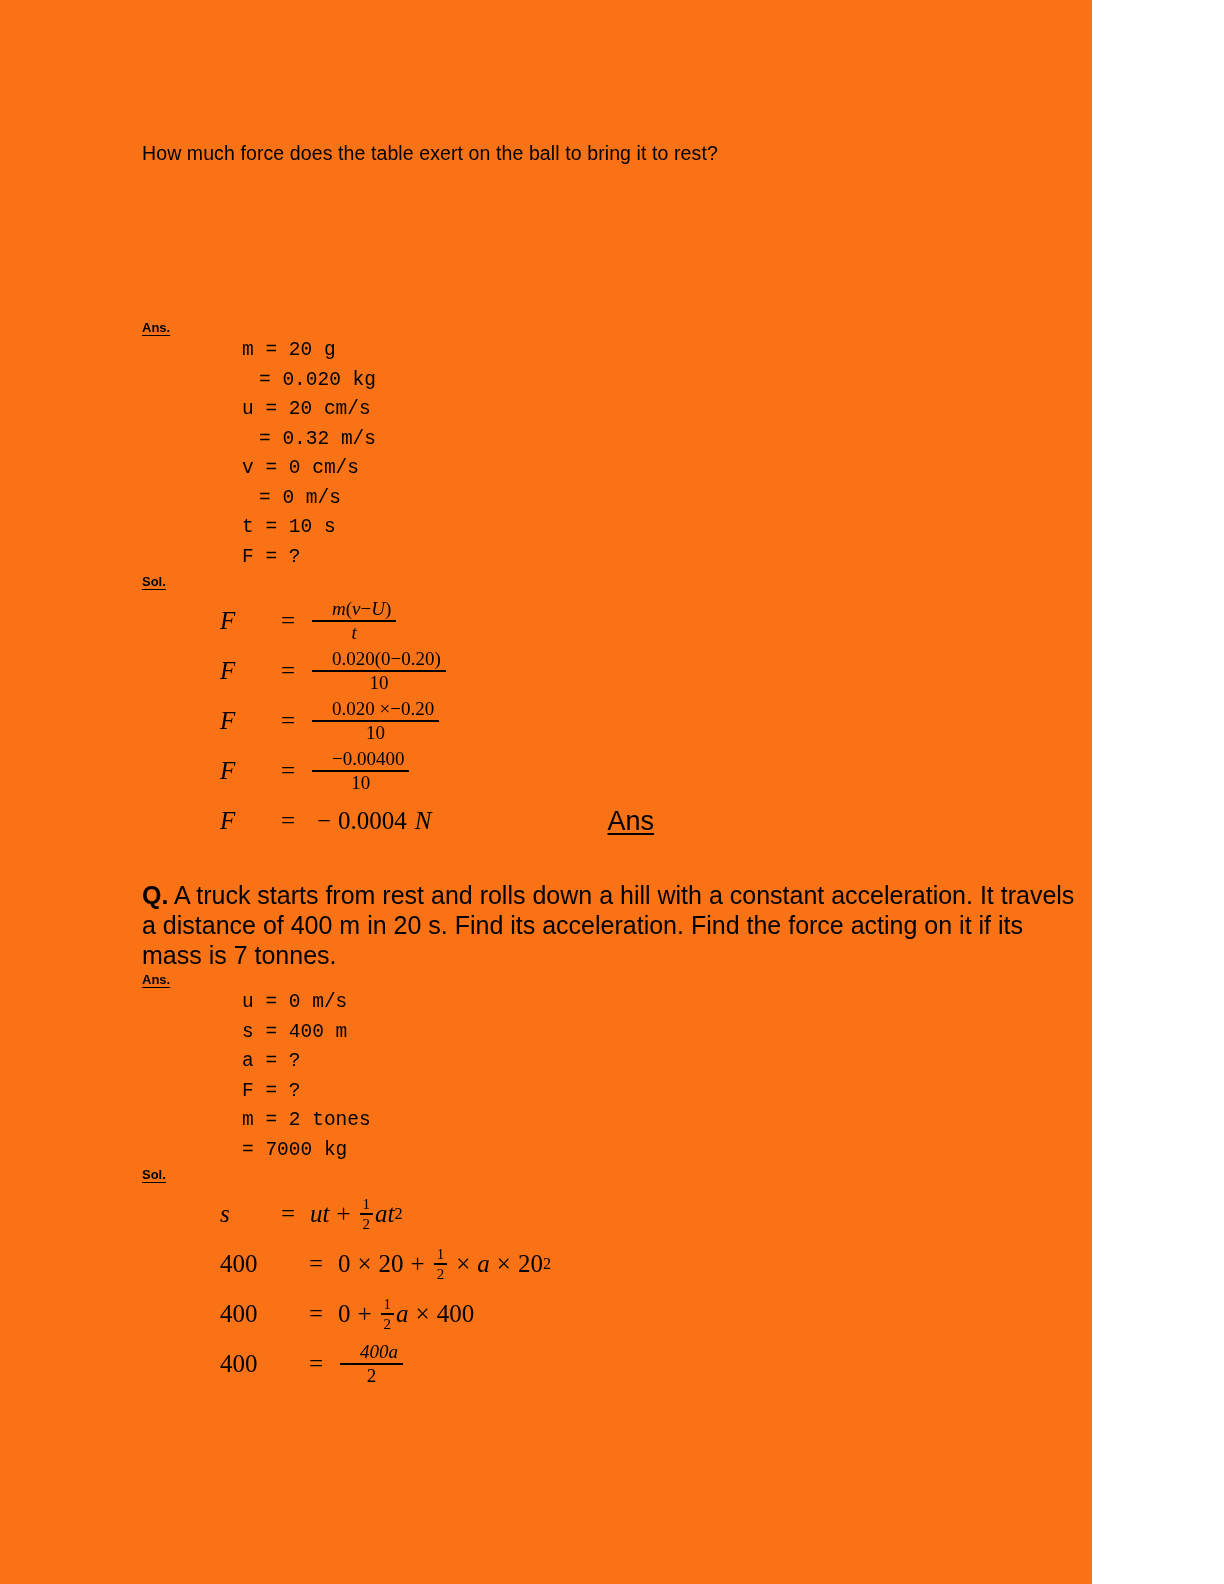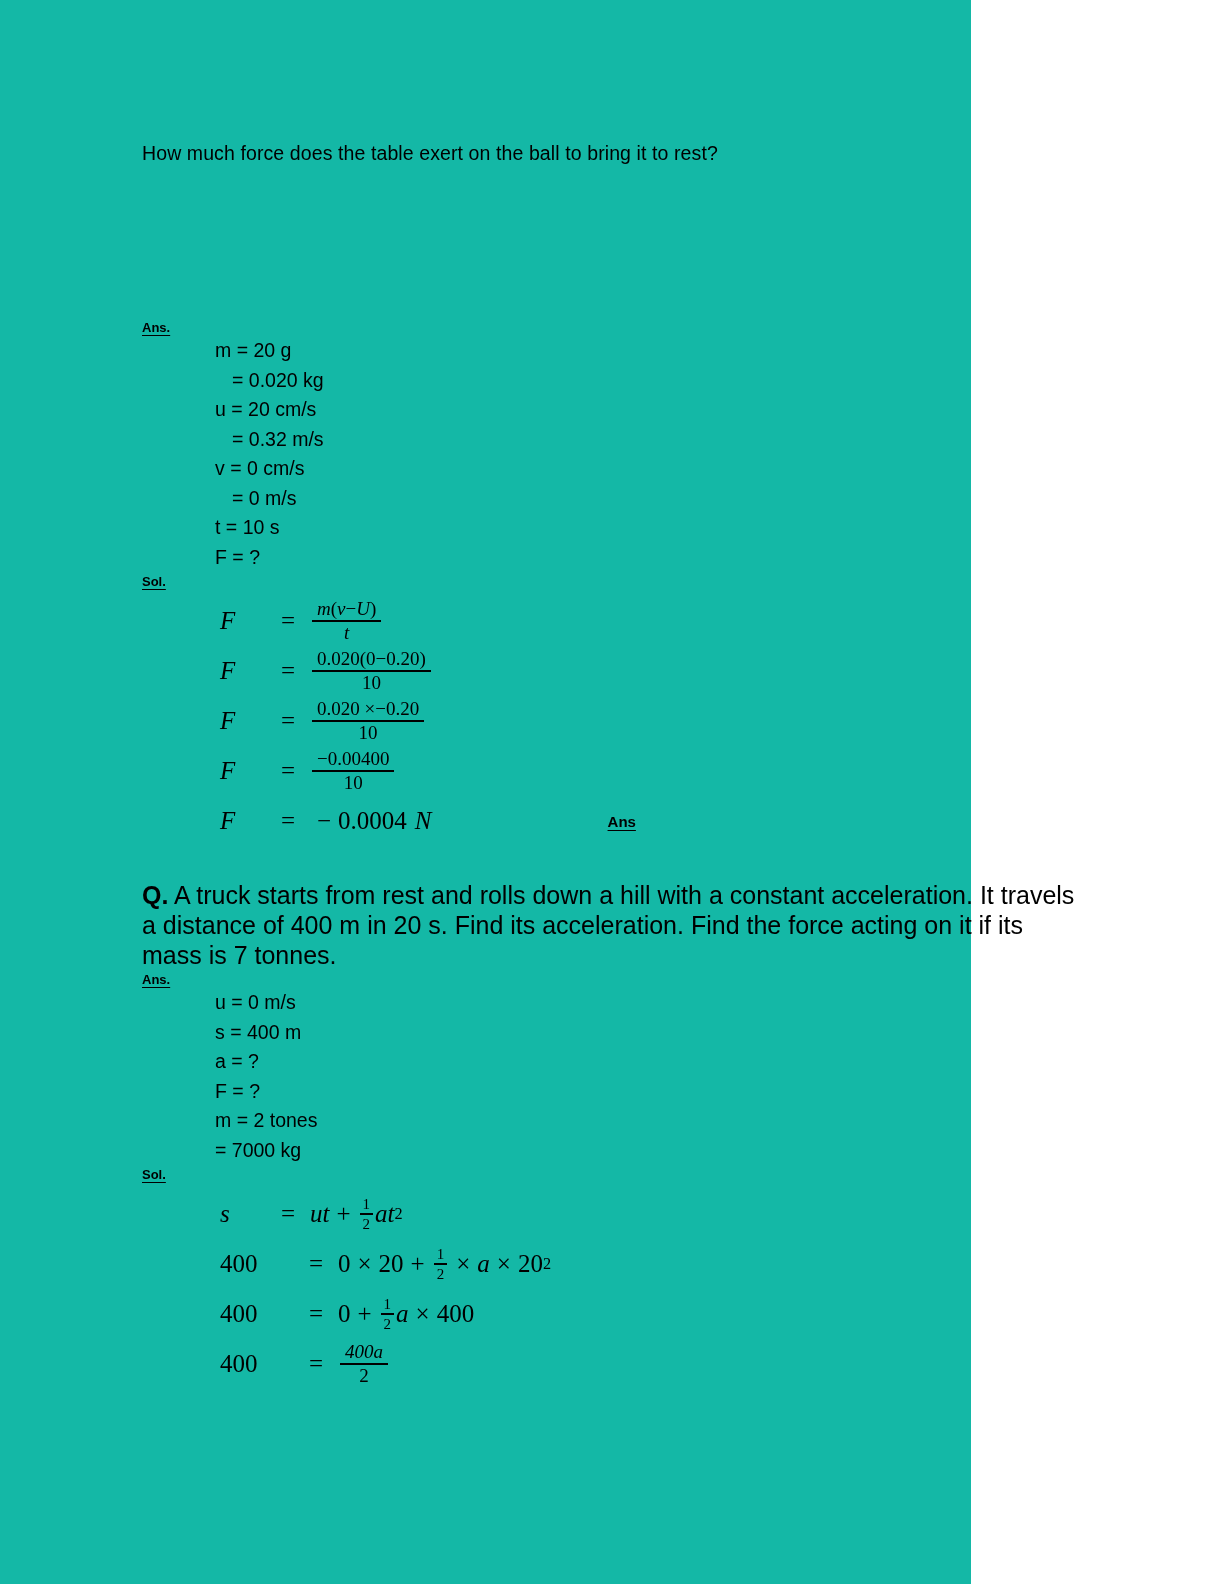--- a/index.html
+++ b/index.html
@@ -13,23 +13,23 @@
     height: 1584px;
     position: relative;
     font-family: "Liberation Sans", sans-serif;
     color: #000000;
     overflow: hidden;
   }
 
   .page {
     position: absolute;
     left: 0; top: 0;
-    width: 971px;
+    width: 1092px;
     height: 1584px;
-    background: #14b8a6;
+    background: #f97316;
   }
 
   .content {
     position: absolute;
     left: 142px;
     top: 138px;
     width: 940px;
   }
 
   
@@ -59,24 +59,25 @@
   }
 
   
   .given-list {
     margin: 0;
     padding: 0;
     list-style: none;
     margin-left: 73px;
   }
   .given-list li {
-    font-family: Liberation Sans, sans-serif;
+    font-family: Liberation Mono, monospace;
     font-size: 19.5px;
     line-height: 29.5px;
     white-space: pre;
+    margin-left: 27px;
   }
   .given-list li.cont {
     padding-left: 17px;
   }
 
   
   .math-block {
     margin-left: 78px;
     margin-top: 6px;
   }
@@ -125,21 +126,21 @@
     width: 100%;
     height: 1.6px;
     background: #000;
   }
   .frac .bot {
     padding: 1px 5px 0 5px;
     line-height: 1.08;
   }
 
   
-  .frac.big .top { font-size: 19px; }
+  .frac.big .top { font-size: 19px; margin-left: 15px; }
   .frac.big .bot { font-size: 19px; }
 
   
   .frac.half .top,
   .frac.half .bot {
     font-size: 15px;
     padding-left: 3px;
     padding-right: 3px;
   }
 
@@ -150,22 +151,22 @@
     vertical-align: super;
     font-style: normal;
   }
   .op {
     font-style: normal;
     padding: 0 7px;
   }
 
   .ans-tag {
     font-family: "Liberation Sans", sans-serif;
-    font-size: 15px;
-    font-weight: bold;
+    font-size: 27px;
+    font-weight: normal;
     text-decoration: underline;
     text-underline-offset: 3px;
     margin-left: 176px;
     white-space: nowrap;
   }
 
   .spacer-lg { height: 150px; }
   .spacer-md { height: 34px; }
 </style>
 </head>

